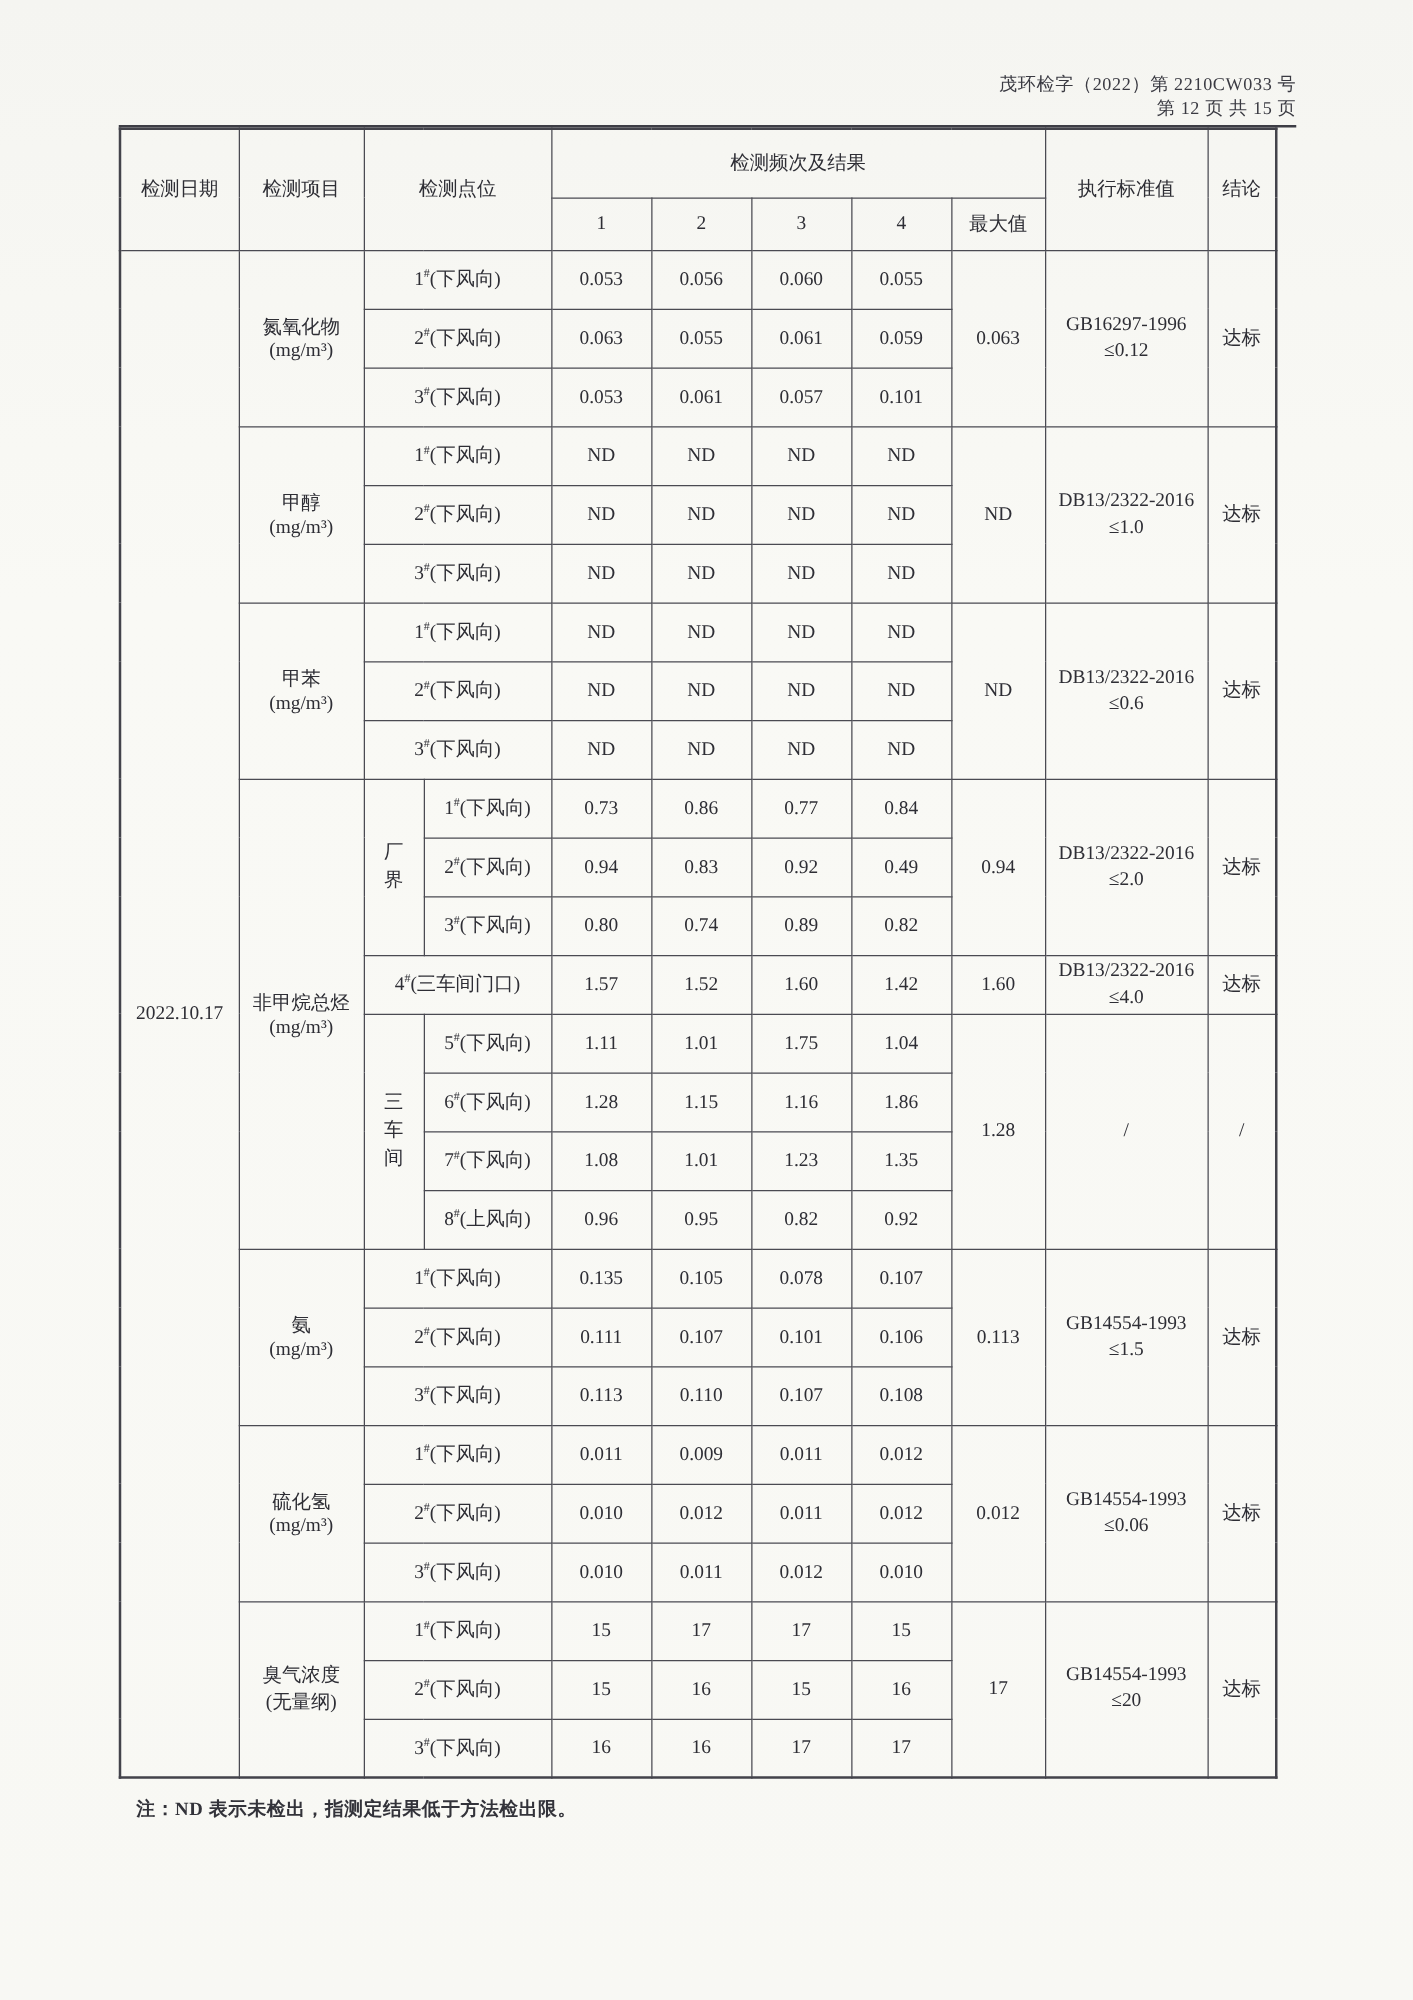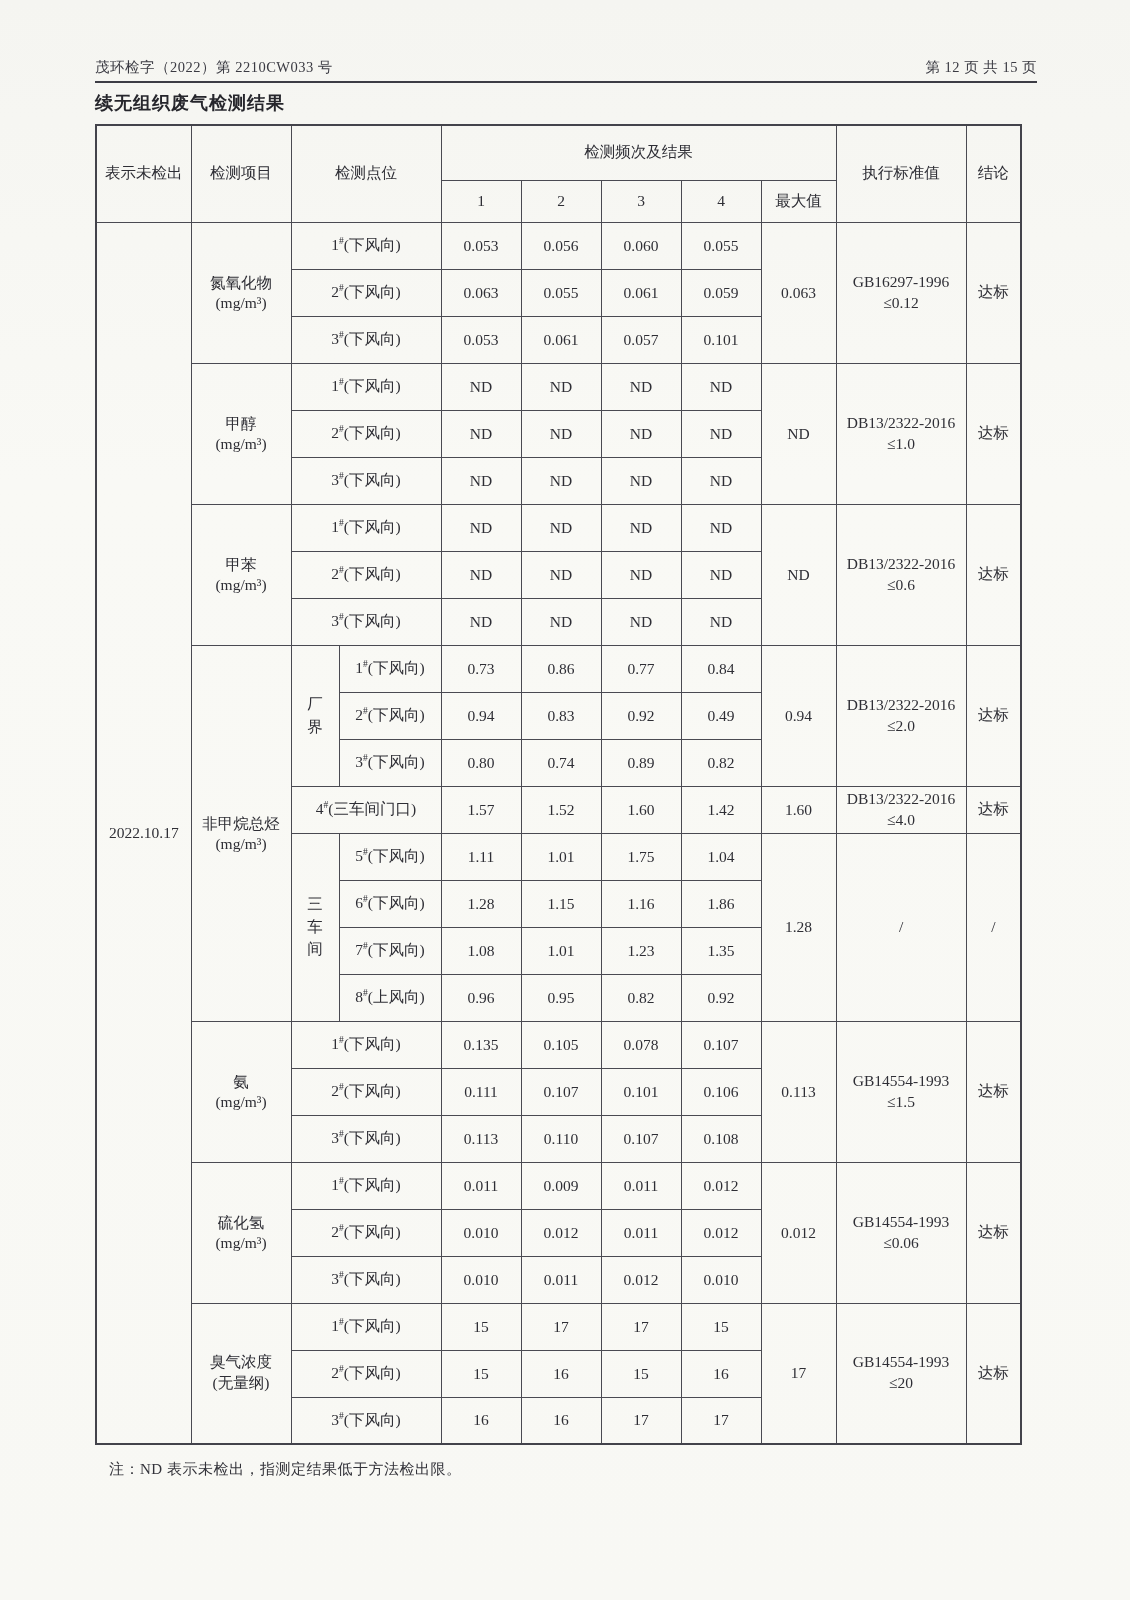--- a/index.html
+++ b/index.html
@@ -18,20 +18,21 @@
   .page-header {
     width: 942px;
     display: flex;
     justify-content: space-between;
     align-items: flex-end;
     font-size: 14.5px;
     color: #3a3a42;
     padding-bottom: 4px;
     border-bottom: 2px solid #3d3d45;
     letter-spacing: 0.5px;
+    flex-direction: column;
   }
   .table-title {
     font-size: 18px;
     font-weight: bold;
     color: #26262c;
     margin: 8px 0 9px 0;
     letter-spacing: 1px;
   }
   table.results {
     border-collapse: collapse;
@@ -63,51 +64,51 @@
     vertical-align: super;
     line-height: 0;
   }
   td.std-cell { font-size: 15px; line-height: 1.35; }
   .note {
     margin-top: 15px;
     margin-left: 14px;
     font-size: 15px;
     color: #33333a;
     letter-spacing: 0.5px;
+    font-weight: bold;
   }
 </style>
 </head>
 <body>
 
 <div class="page">
 
   <div class="page-header">
     <span>茂环检字（2022）第 2210CW033 号</span>
     <span>第 12 页 共 15 页</span>
   </div>
 
-  <div class="table-title">续无组织废气检测结果</div>
 
   <table class="results">
     <colgroup>
       <col style="width:95px">
         <col style="width:100px">
         <col style="width:48px">
         <col style="width:102px">
       <col style="width:80px">
         <col style="width:80px">
         <col style="width:80px">
         <col style="width:80px">
       <col style="width:75px">
         <col style="width:130px">
         <col style="width:55px">
     </colgroup>
     <thead>
       <tr class="h1">
-        <th rowspan="2">表示未检出</th>
+        <th rowspan="2">检测日期</th>
         <th rowspan="2">检测项目</th>
         <th rowspan="2" colspan="2">检测点位</th>
         <th colspan="5">检测频次及结果</th>
         <th rowspan="2">执行标准值</th>
         <th rowspan="2">结论</th>
       </tr>
       <tr class="h2">
         <th>1</th>
         <th>2</th>
         <th>3</th>

